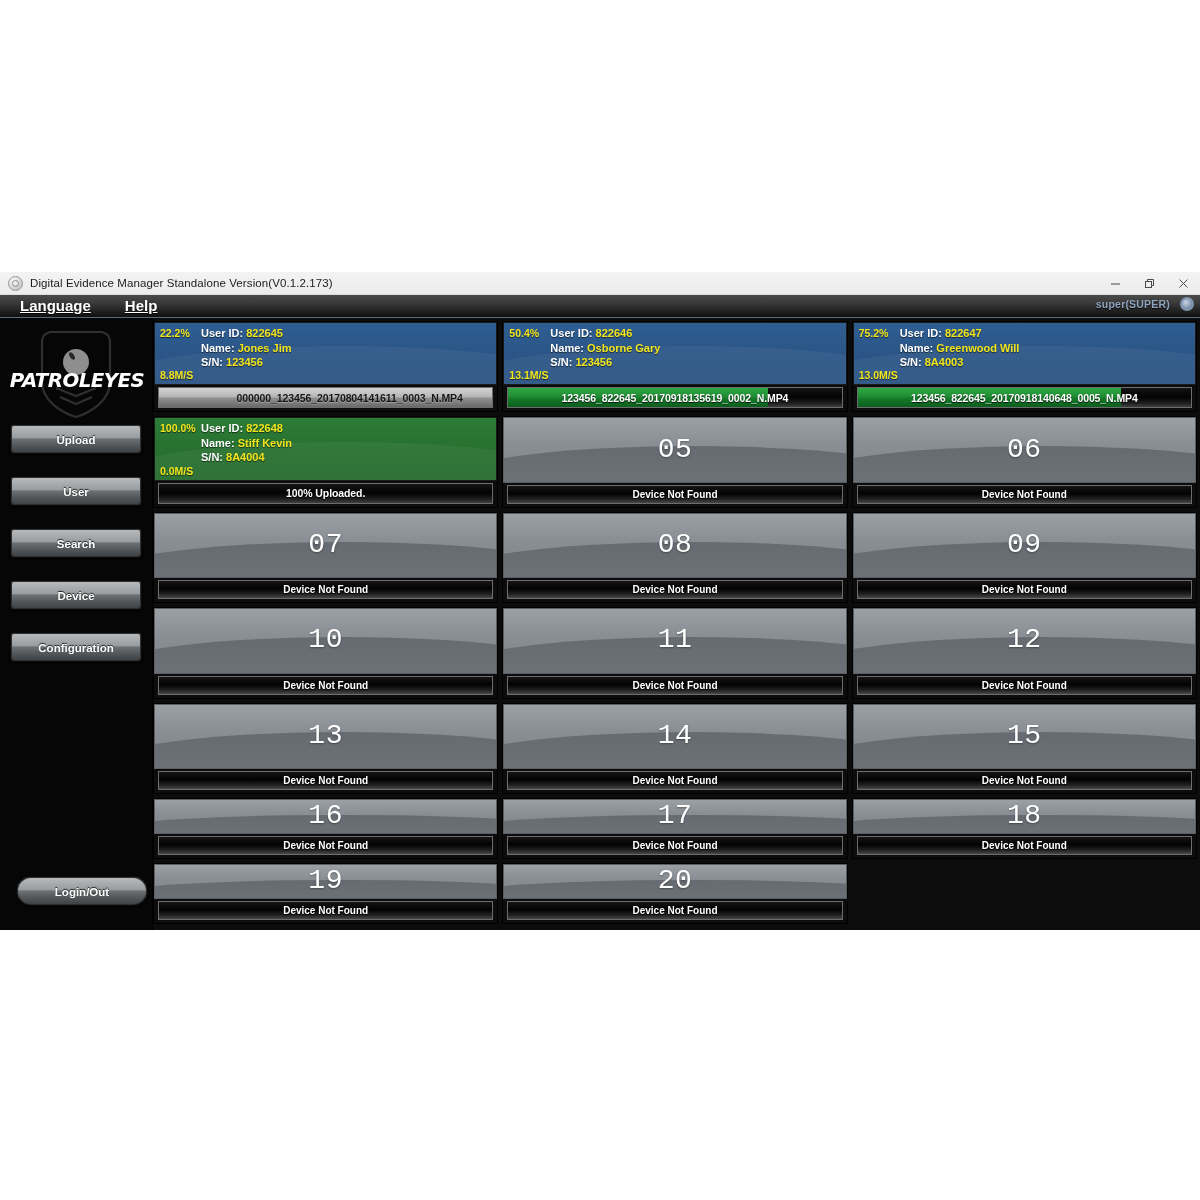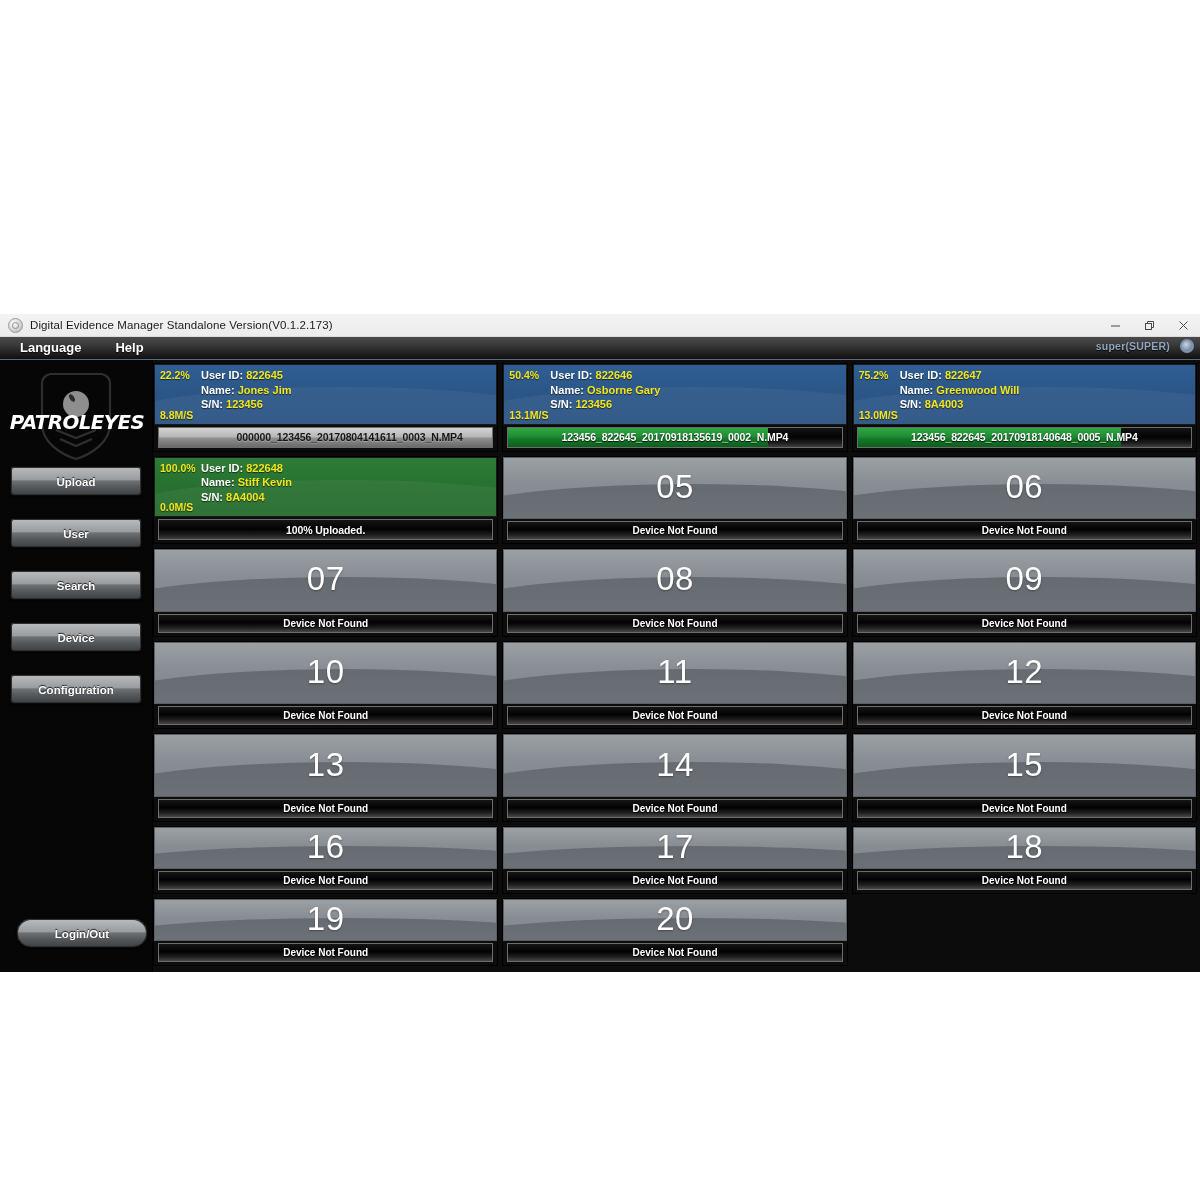--- a/index.html
+++ b/index.html
@@ -12,21 +12,20 @@
     font-family: "Liberation Sans", sans-serif;
   }
 
   #app-window {
     position: absolute;
     left: 0;
     top: 272px;
     width: 1200px;
     height: 656px;
     background: #22c55e;
-    margin-top: 42px;
   }
 
   
   .titlebar {
     position: relative;
     height: 22px;
     background: linear-gradient(to bottom, #f3f3f3 0%, #ececec 100%);
     border-bottom: 1px solid #dcdcdc;
     display: flex;
     align-items: center;
@@ -76,27 +75,28 @@
   .menubar {
     position: relative;
     height: 22px;
     background: linear-gradient(to bottom, #4a4a4a 0%, #3a3a3a 35%, #232323 70%, #101010 100%);
     display: flex;
     align-items: center;
     border-bottom: 1px solid #5a6b7d;
   }
   .menu-item {
     color: #ffffff;
-    font-size: 13px;
+    font-size: 15px;
     font-weight: bold;
     padding: 0 14px;
     margin-left: 6px;
     line-height: 22px;
     white-space: nowrap;
     text-shadow: 0 1px 1px rgba(0,0,0,.8);
+    text-decoration: underline;
   }
   .user-badge {
     position: absolute;
     right: 6px;
     top: 2px;
     display: flex;
     align-items: center;
     gap: 10px;
   }
   .user-badge-text {
@@ -321,23 +321,23 @@
     bottom: -62%;
     width: 150%;
     height: 118%;
     border-radius: 50%;
     background: linear-gradient(to bottom, rgba(96,101,107,.85), rgba(110,116,122,.7));
     pointer-events: none;
   }
   .cell-num {
     position: relative;
     color: #ffffff;
-    font-size: 33px;
+    font-size: 28px;
     font-weight: 300;
-    font-family: Liberation Sans, sans-serif;
+    font-family: Liberation Mono, monospace;
     text-shadow: 0 1px 2px rgba(0,0,0,.35);
     letter-spacing: .5px;
     margin-bottom: 2px;
   }
   .notfound-bar {
     position: relative;
     height: 19px;
     margin: 2px 4px 3px 4px;
     border: 1px solid #6d6d6d;
     box-sizing: border-box;

